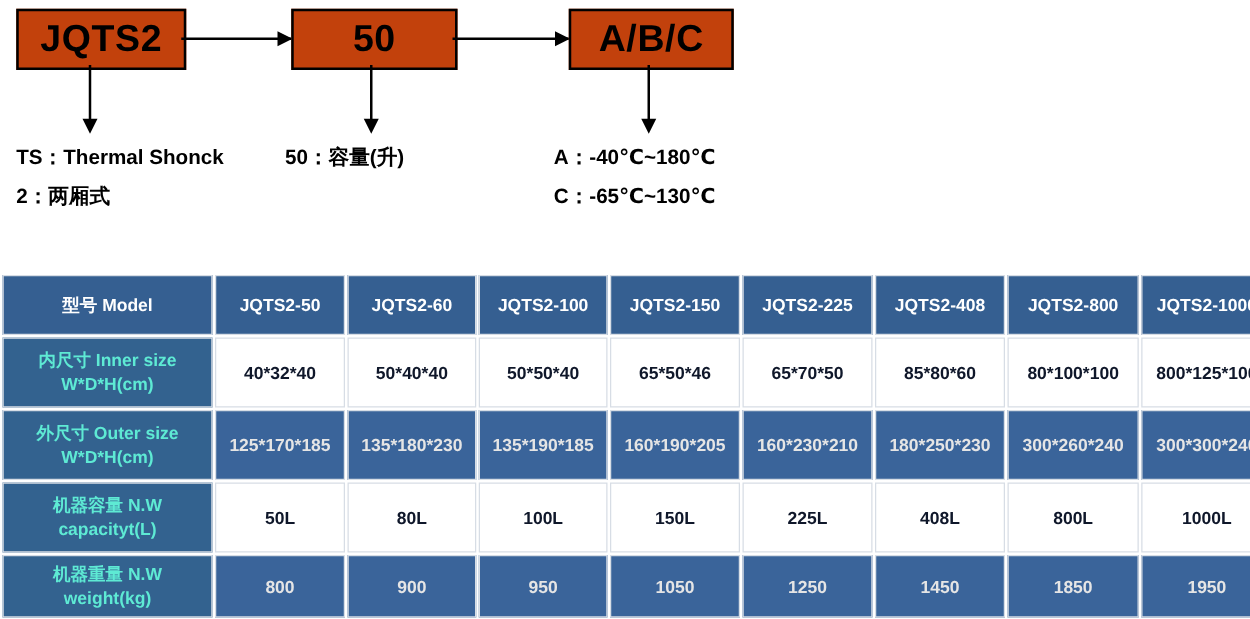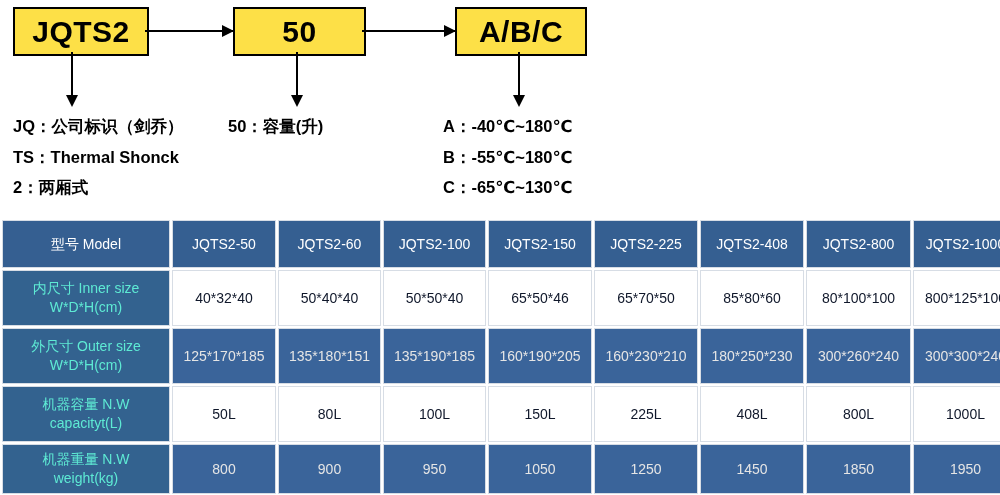--- a/index.html
+++ b/index.html
@@ -18,21 +18,21 @@
   
   #diagram {
     position: relative;
     width: 1000px;
     height: 218px;
   }
 
   .dbox {
     position: absolute;
     border: 2.5px solid #000;
-    background: #fde047;
+    background: #c2410c;
     display: flex;
     align-items: center;
     justify-content: center;
     font-weight: 700;
     font-size: 30px;
     letter-spacing: 0.5px;
     line-height: 1;
   }
   #box-model   { left: 13px;  top: 7px; width: 132px; height: 45px; }
   #box-cap     { left: 233px; top: 7px; width: 129px; height: 45px; }
@@ -98,21 +98,21 @@
     border-spacing: 2px;
     width: 1000px;
     table-layout: fixed;
     margin: 0;
     background: #ffffff;
   }
   #spec-table td {
     padding: 0 2px;
     text-align: center;
     vertical-align: middle;
-    font-weight: 400;
+    font-weight: 700;
     font-size: 14px;
     line-height: 1.35;
     height: 50px;
     border: 1px solid #d7dde5;
   }
   td.hdr {
     background: #355f91;
     color: #ffffff;
     font-size: 15px;
     border-color: #355f91;
@@ -158,32 +158,30 @@
 
   <div class="dbox" id="box-temp">
     <span>A/B/C</span>
   </div>
 
   <div class="v-arrow" id="down-1"></div>
   <div class="v-arrow" id="down-2"></div>
   <div class="v-arrow" id="down-3"></div>
 
   <div class="legend-col" id="legend-left">
-    <div class="legend-line">JQ：公司标识（剑乔）</div>
     <div class="legend-line">TS：Thermal Shonck</div>
     <div class="legend-line">2：两厢式</div>
   </div>
 
   <div class="legend-col" id="legend-mid">
     <div class="legend-line">50：容量(升)</div>
   </div>
 
   <div class="legend-col" id="legend-right">
     <div class="legend-line">A：-40℃~180℃</div>
-    <div class="legend-line">B：-55℃~180℃</div>
     <div class="legend-line">C：-65℃~130℃</div>
   </div>
 
 </div>
 
 <table id="spec-table">
   <colgroup>
     <col style="width:168px">
     <col style="width:104px">
     <col style="width:103px">
@@ -223,21 +221,21 @@
       <td class="white">80*100*100</td>
       <td class="white">800*125*100</td>
     </tr>
 
     <tr class="r-data">
       <td class="lbl">
         <span class="cell-l1">外尺寸 Outer size</span>
         <span class="cell-l2">W*D*H(cm)</span>
       </td>
       <td class="blue">125*170*185</td>
-      <td class="blue">135*180*151</td>
+      <td class="blue">135*180*230</td>
       <td class="blue">135*190*185</td>
       <td class="blue">160*190*205</td>
       <td class="blue">160*230*210</td>
       <td class="blue">180*250*230</td>
       <td class="blue">300*260*240</td>
       <td class="blue">300*300*240</td>
     </tr>
 
     <tr class="r-data">
       <td class="lbl">

